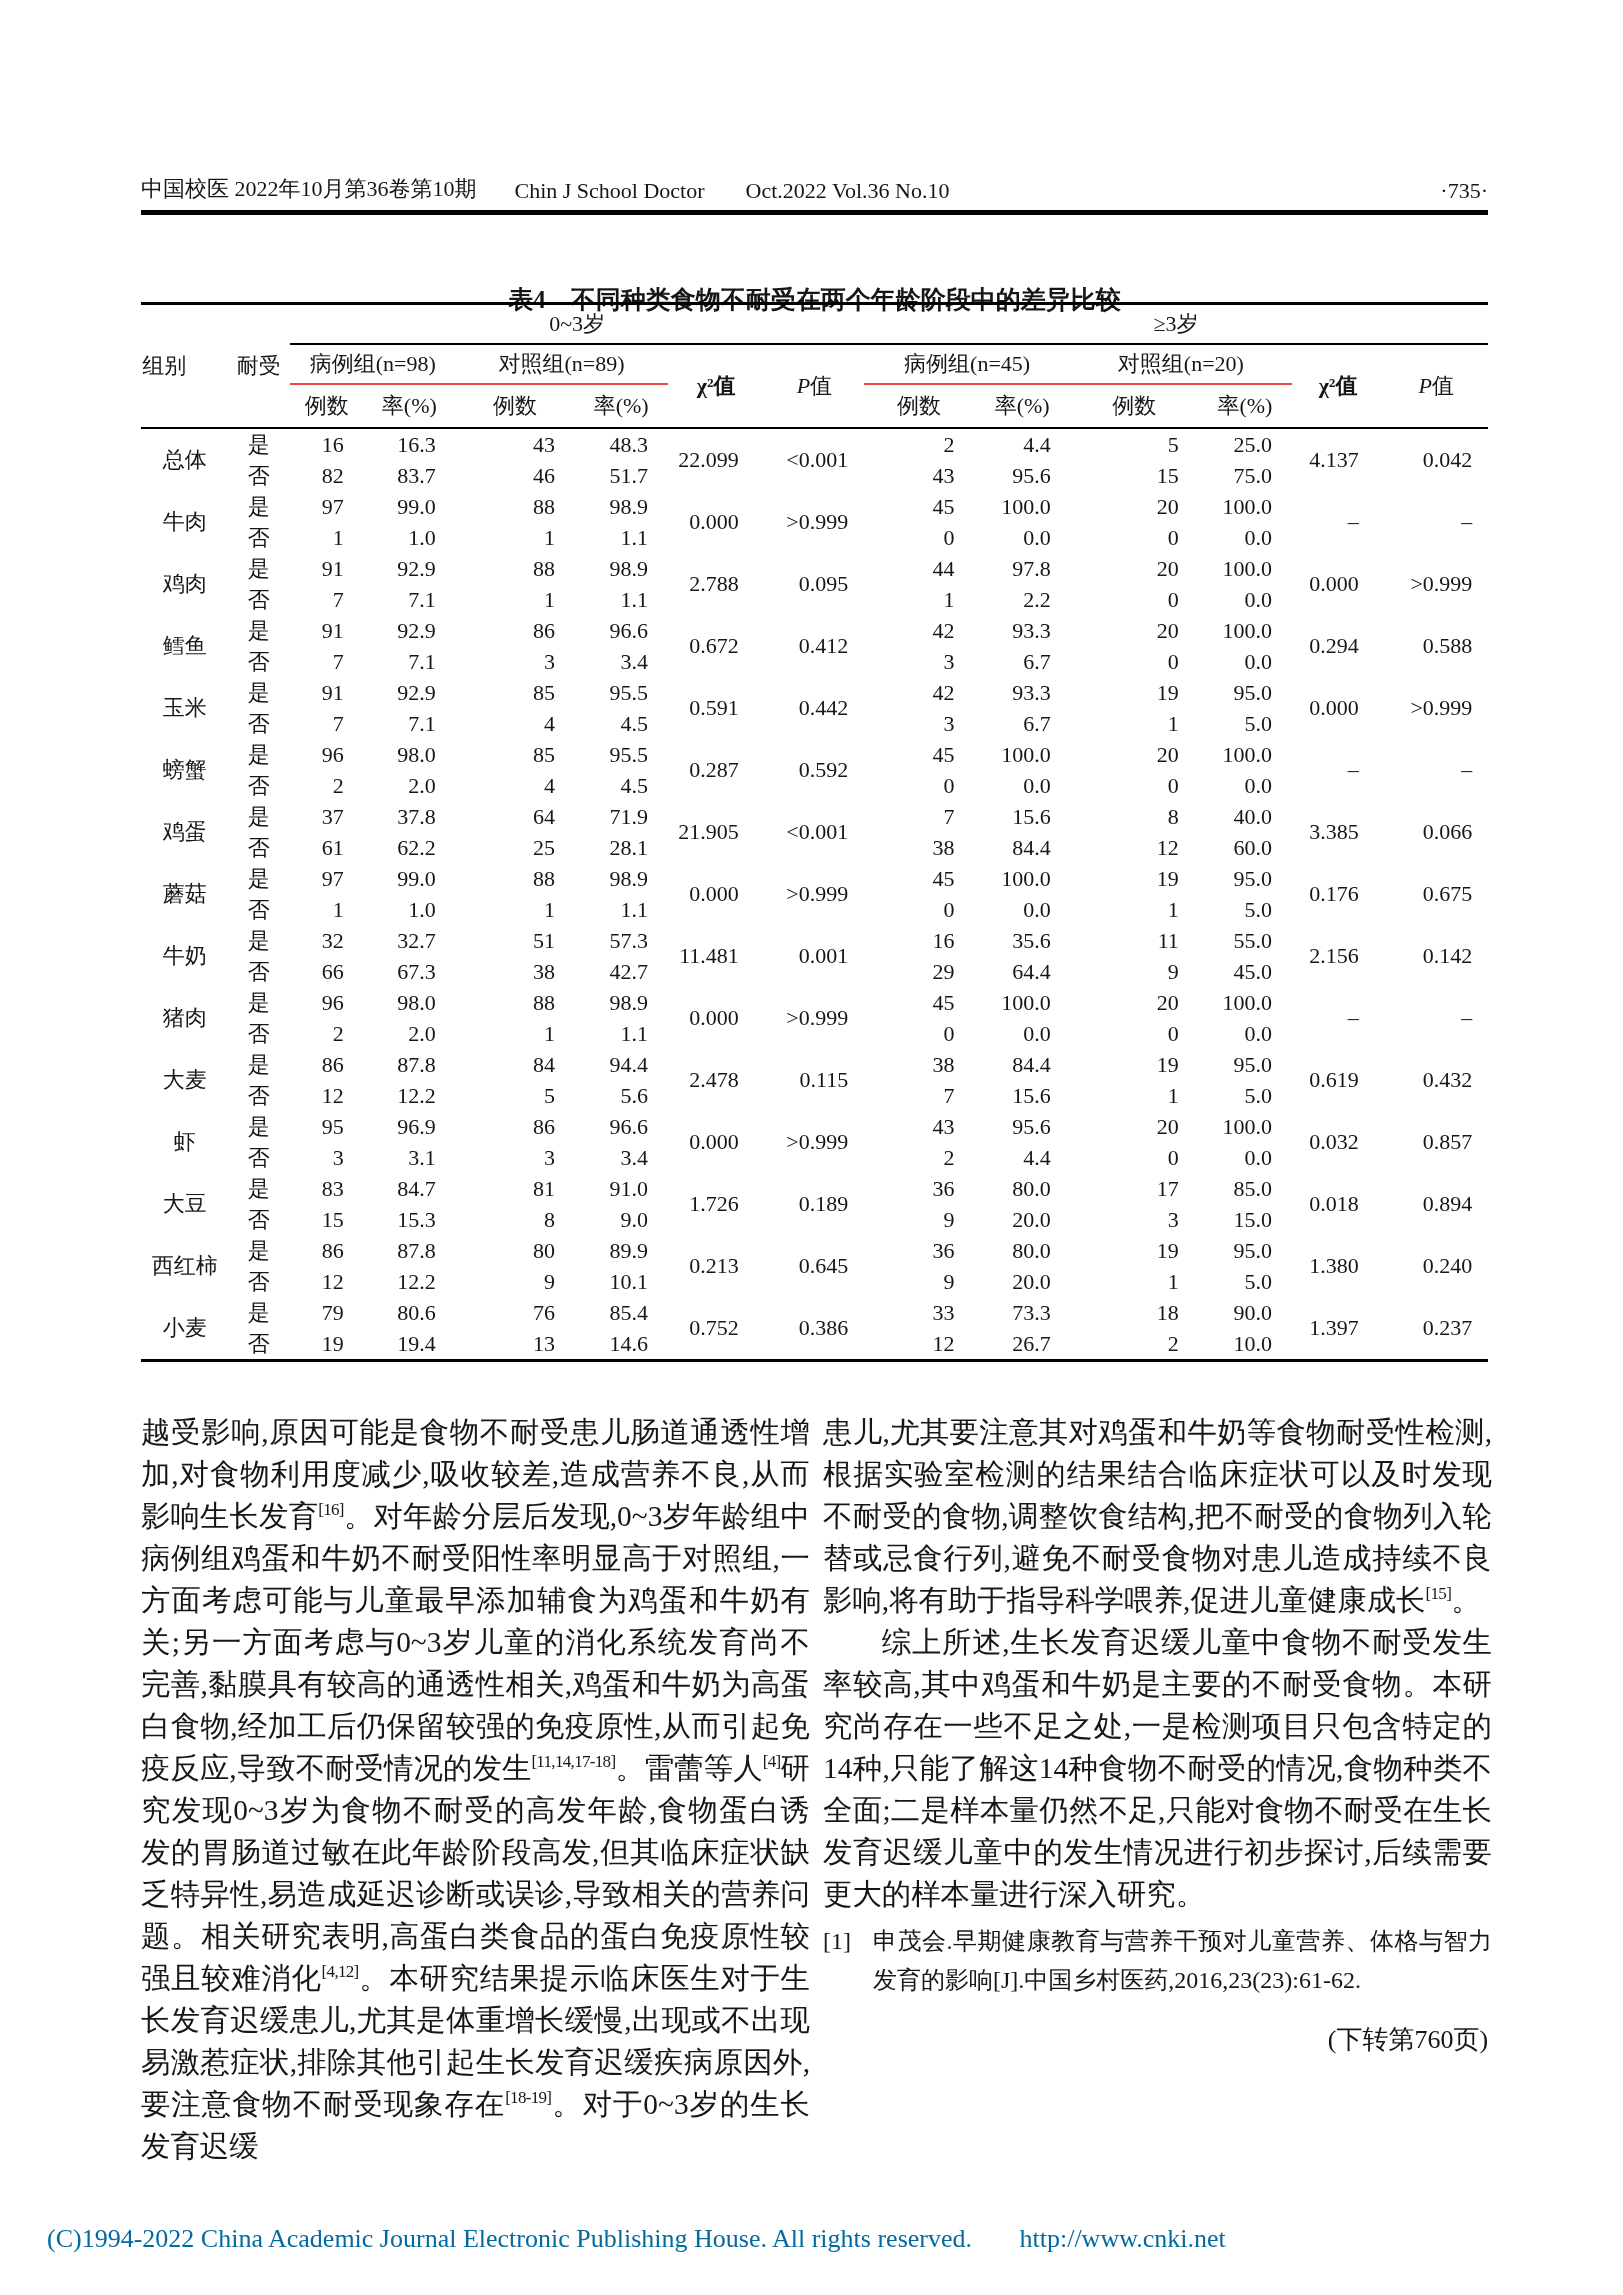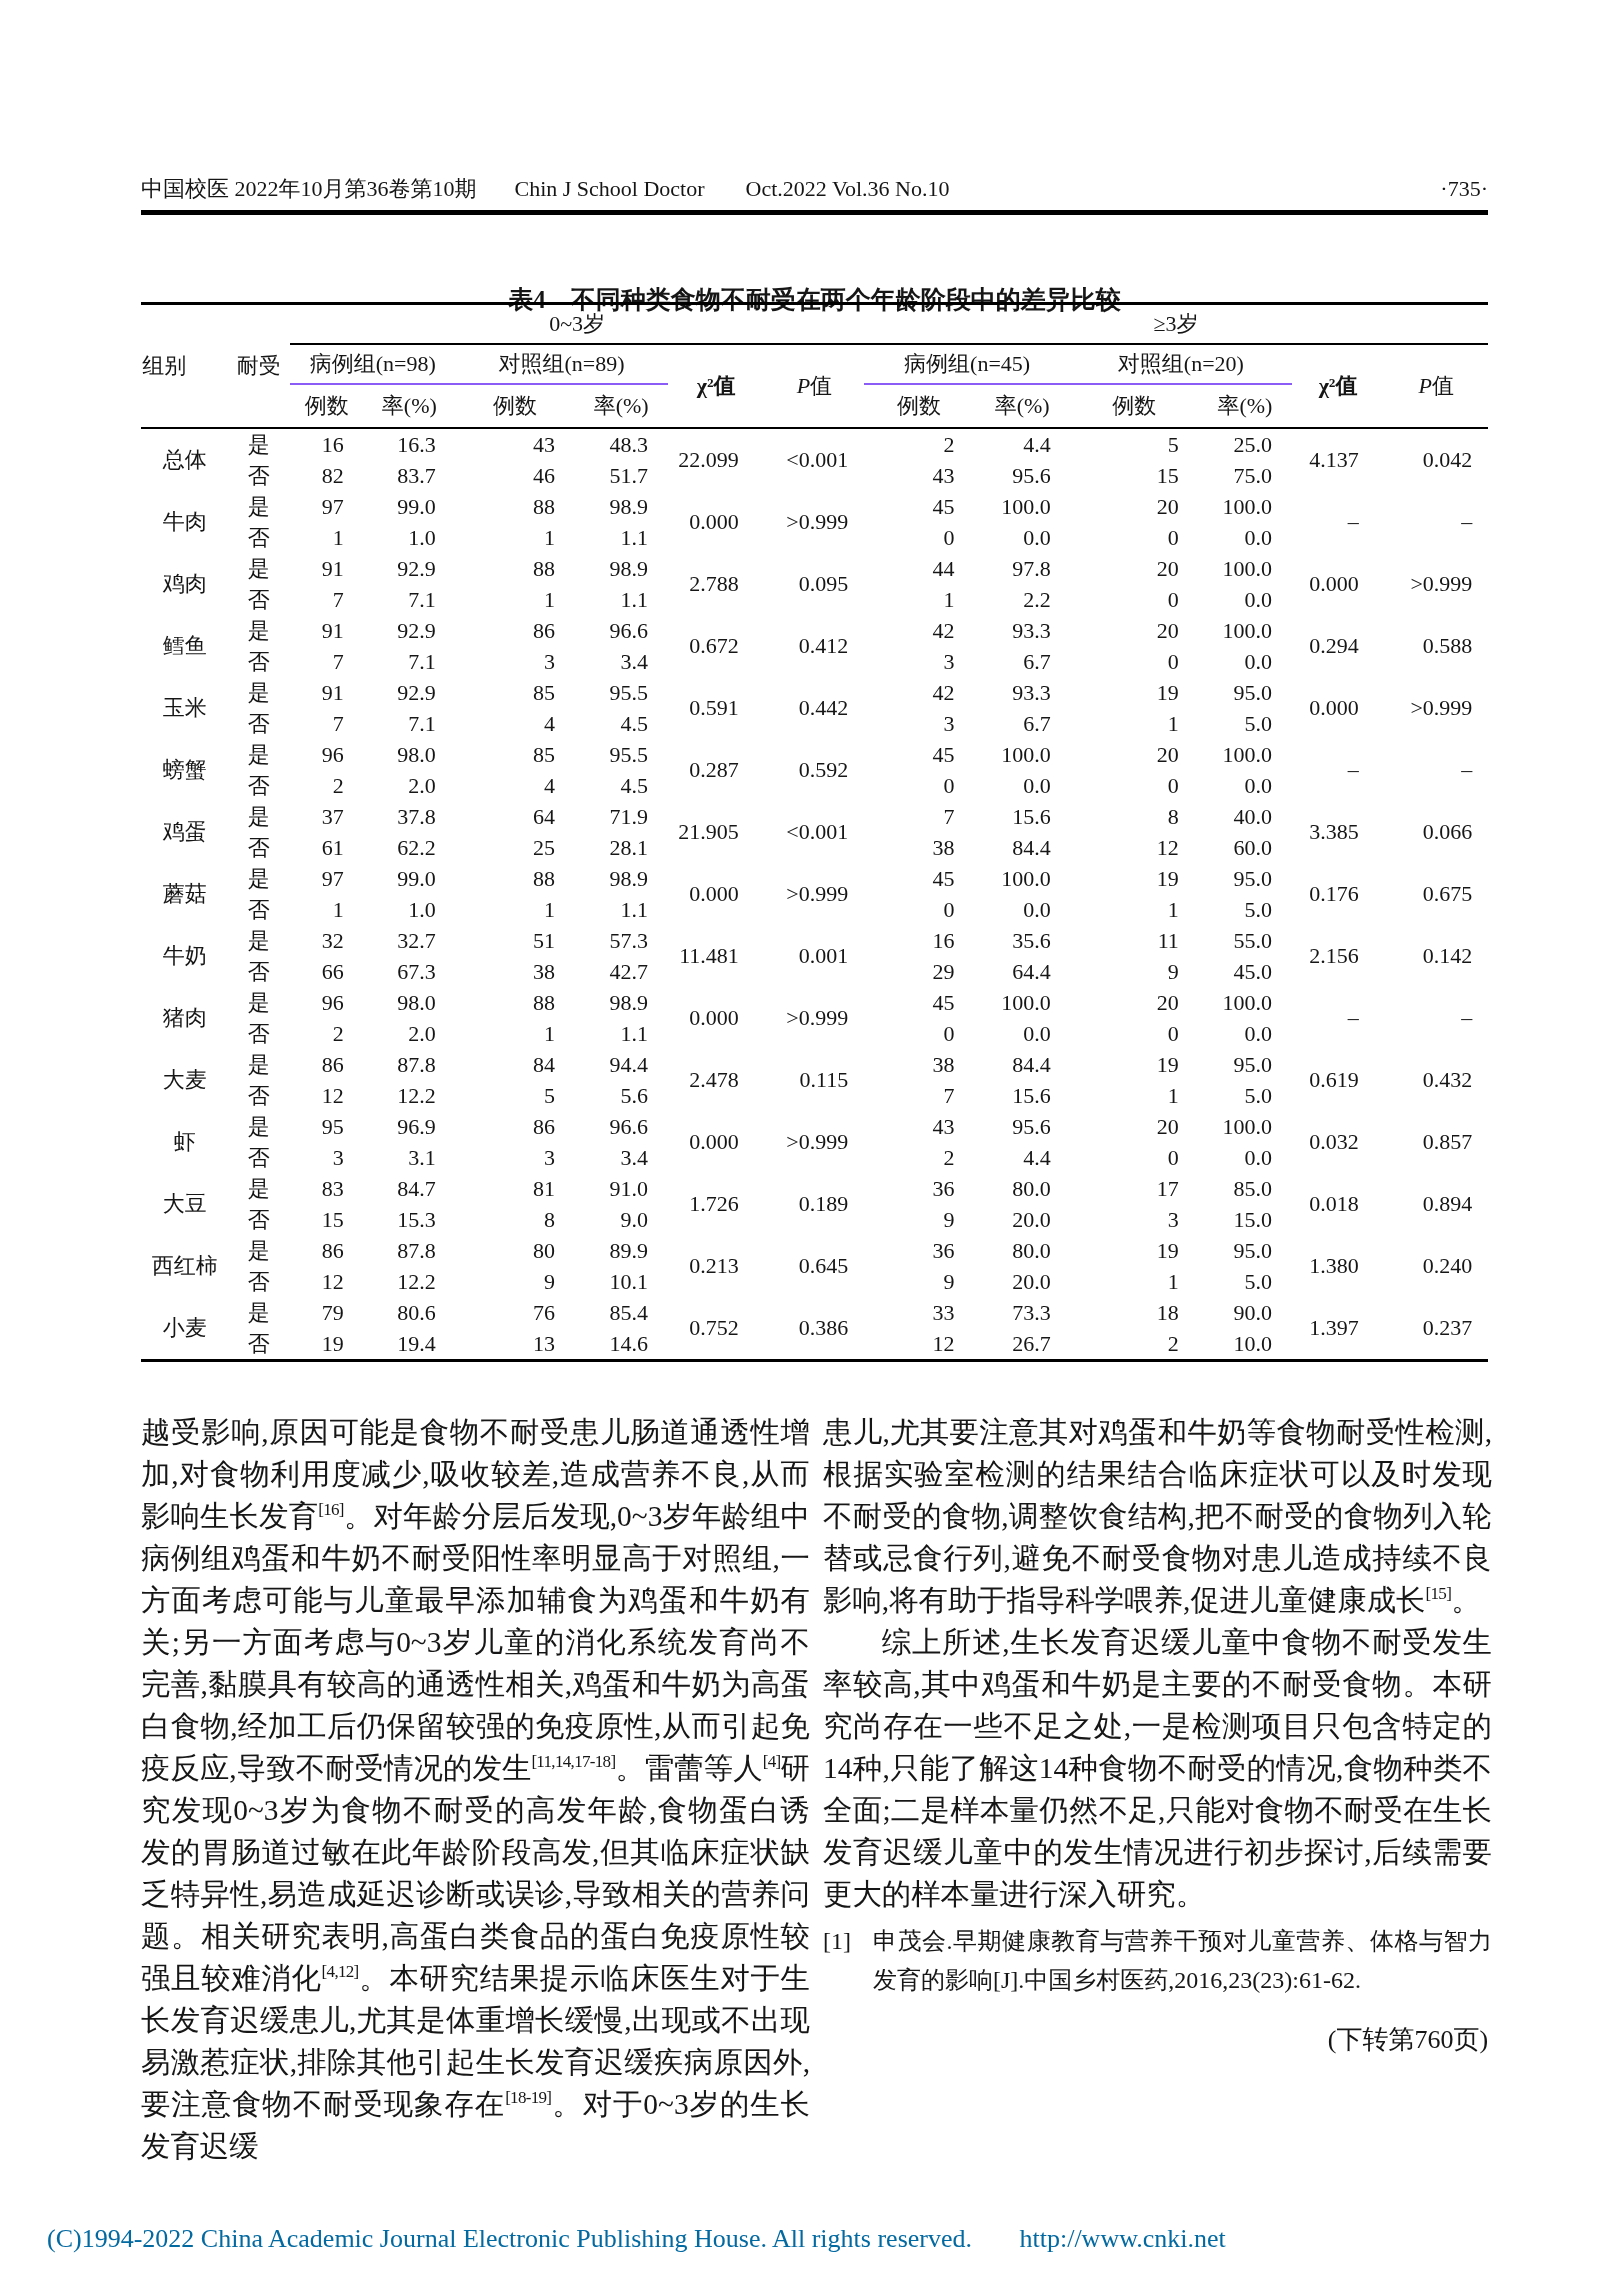--- a/index.html
+++ b/index.html
@@ -4,21 +4,21 @@
 <style>
   html,body { margin:0; padding:0; background:#ffffff; }
   .page {
     position:relative; width:1623px; height:2295px; background:#fff;
     font-family:"Liberation Serif","DejaVu Serif",serif; color:#161616;
     overflow:hidden;
   }
   
   .jheader {
     position:absolute; left:141px; top:174px; width:1347px;
-    display:flex; align-items:center; font-size:22px; white-space:nowrap;
+    display:flex; align-items:flex-end; font-size:22px; white-space:nowrap;
   }
   .jheader .jt-en { margin-left:38px; }
   .jheader .jt-issue { margin-left:41px; }
   .jheader .jt-page { margin-left:auto; }
   .hrule {
     position:absolute; left:141px; top:210px; width:1347px; height:4.6px; background:#000;
   }
   
   .tbl-title {
     position:absolute; left:141px; top:262px; width:1347px;
@@ -27,21 +27,21 @@
   table.datatable {
     position:absolute; left:141px; top:302px; width:1347px;
     border-collapse:collapse; table-layout:fixed; font-size:22px;
     border-top:3.9px solid #000; border-bottom:3.9px solid #000;
   }
   .datatable th { font-weight:normal; padding:0; }
   .datatable .r1 th { height:38px; vertical-align:middle; }
   .datatable .r2 th { height:38px; vertical-align:middle; }
   .datatable .r3 th { height:42px; vertical-align:middle; text-align:center; }
   .datatable th.spanner { border-bottom:2px solid #000; }
-  .datatable th.grp { border-bottom:2px solid #8b5cf6; text-align:center; }
+  .datatable th.grp { border-bottom:2px solid #ef4444; text-align:center; }
   .datatable th.hb { border-bottom:2px solid #000; }
   .datatable th.chih { font-weight:bold; text-align:center; }
   .datatable th.ph { text-align:center; }
   .datatable th.ph::first-letter { font-style:italic; }
   .datatable th.thl { text-align:left; padding-left:1.3px; }
   .datatable tbody td { height:31px; padding:0; vertical-align:middle; }
   .datatable td.food { text-align:center; padding-left:1.3px; }
   .datatable td.tol  { text-align:center; }
   .datatable td.num  { text-align:right; padding-right:19.6px; }
   .datatable td.chi  { text-align:right; padding-right:26px; }

